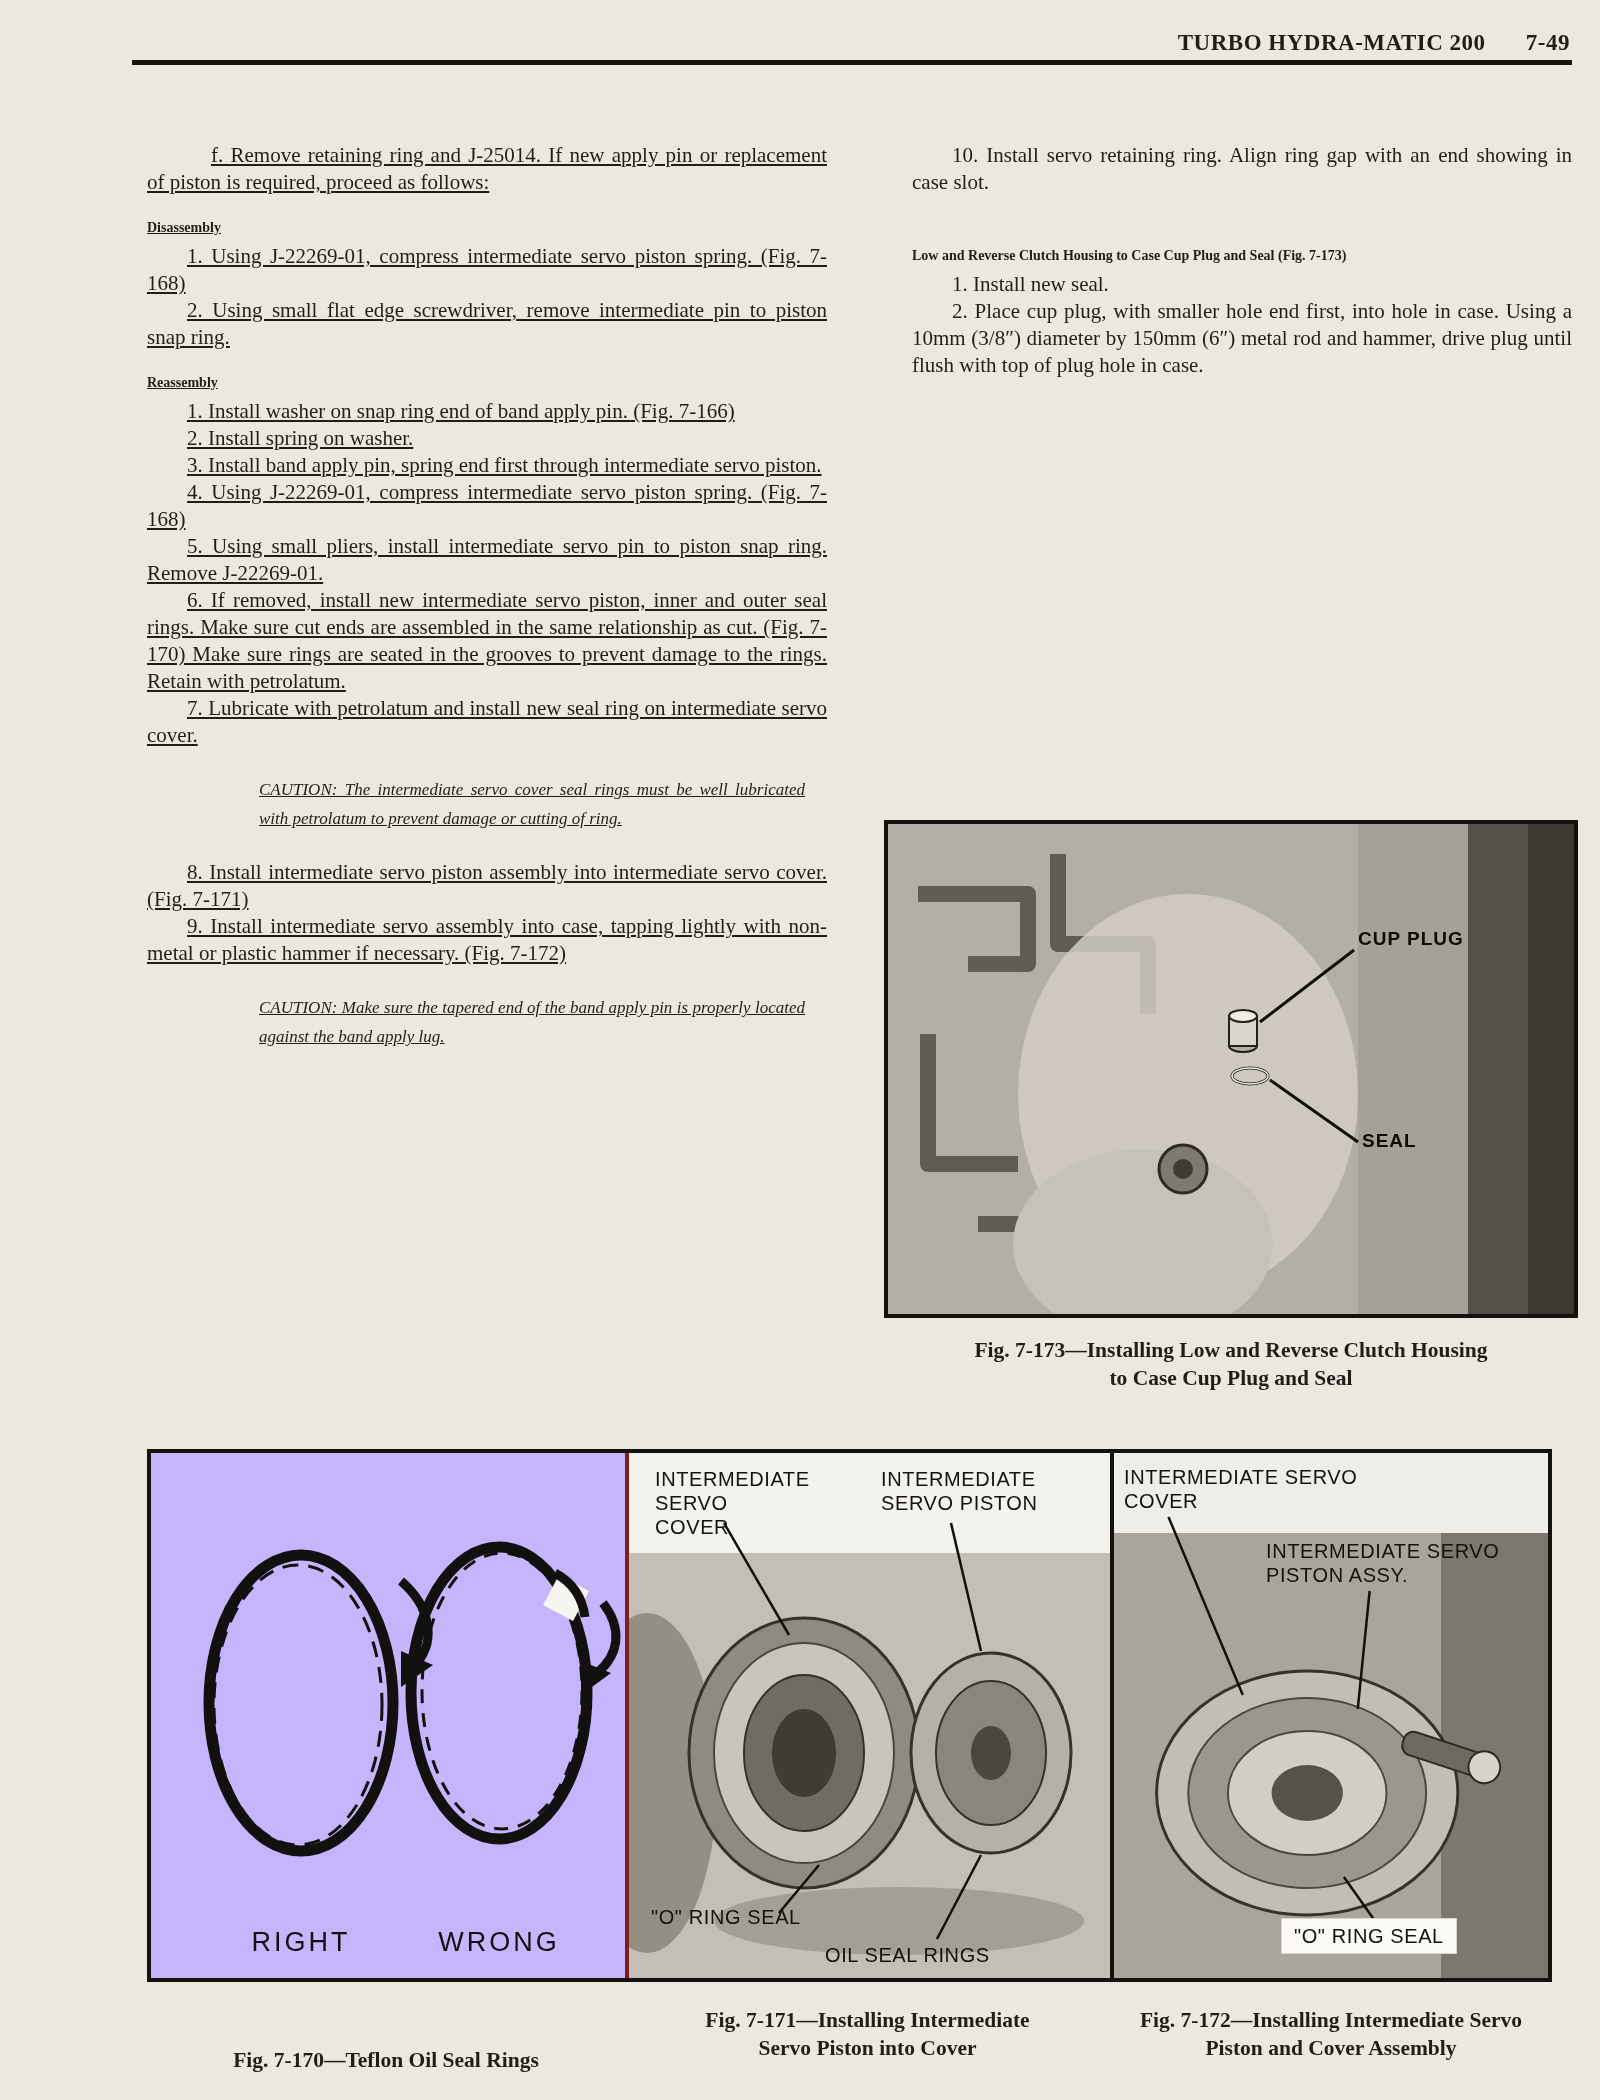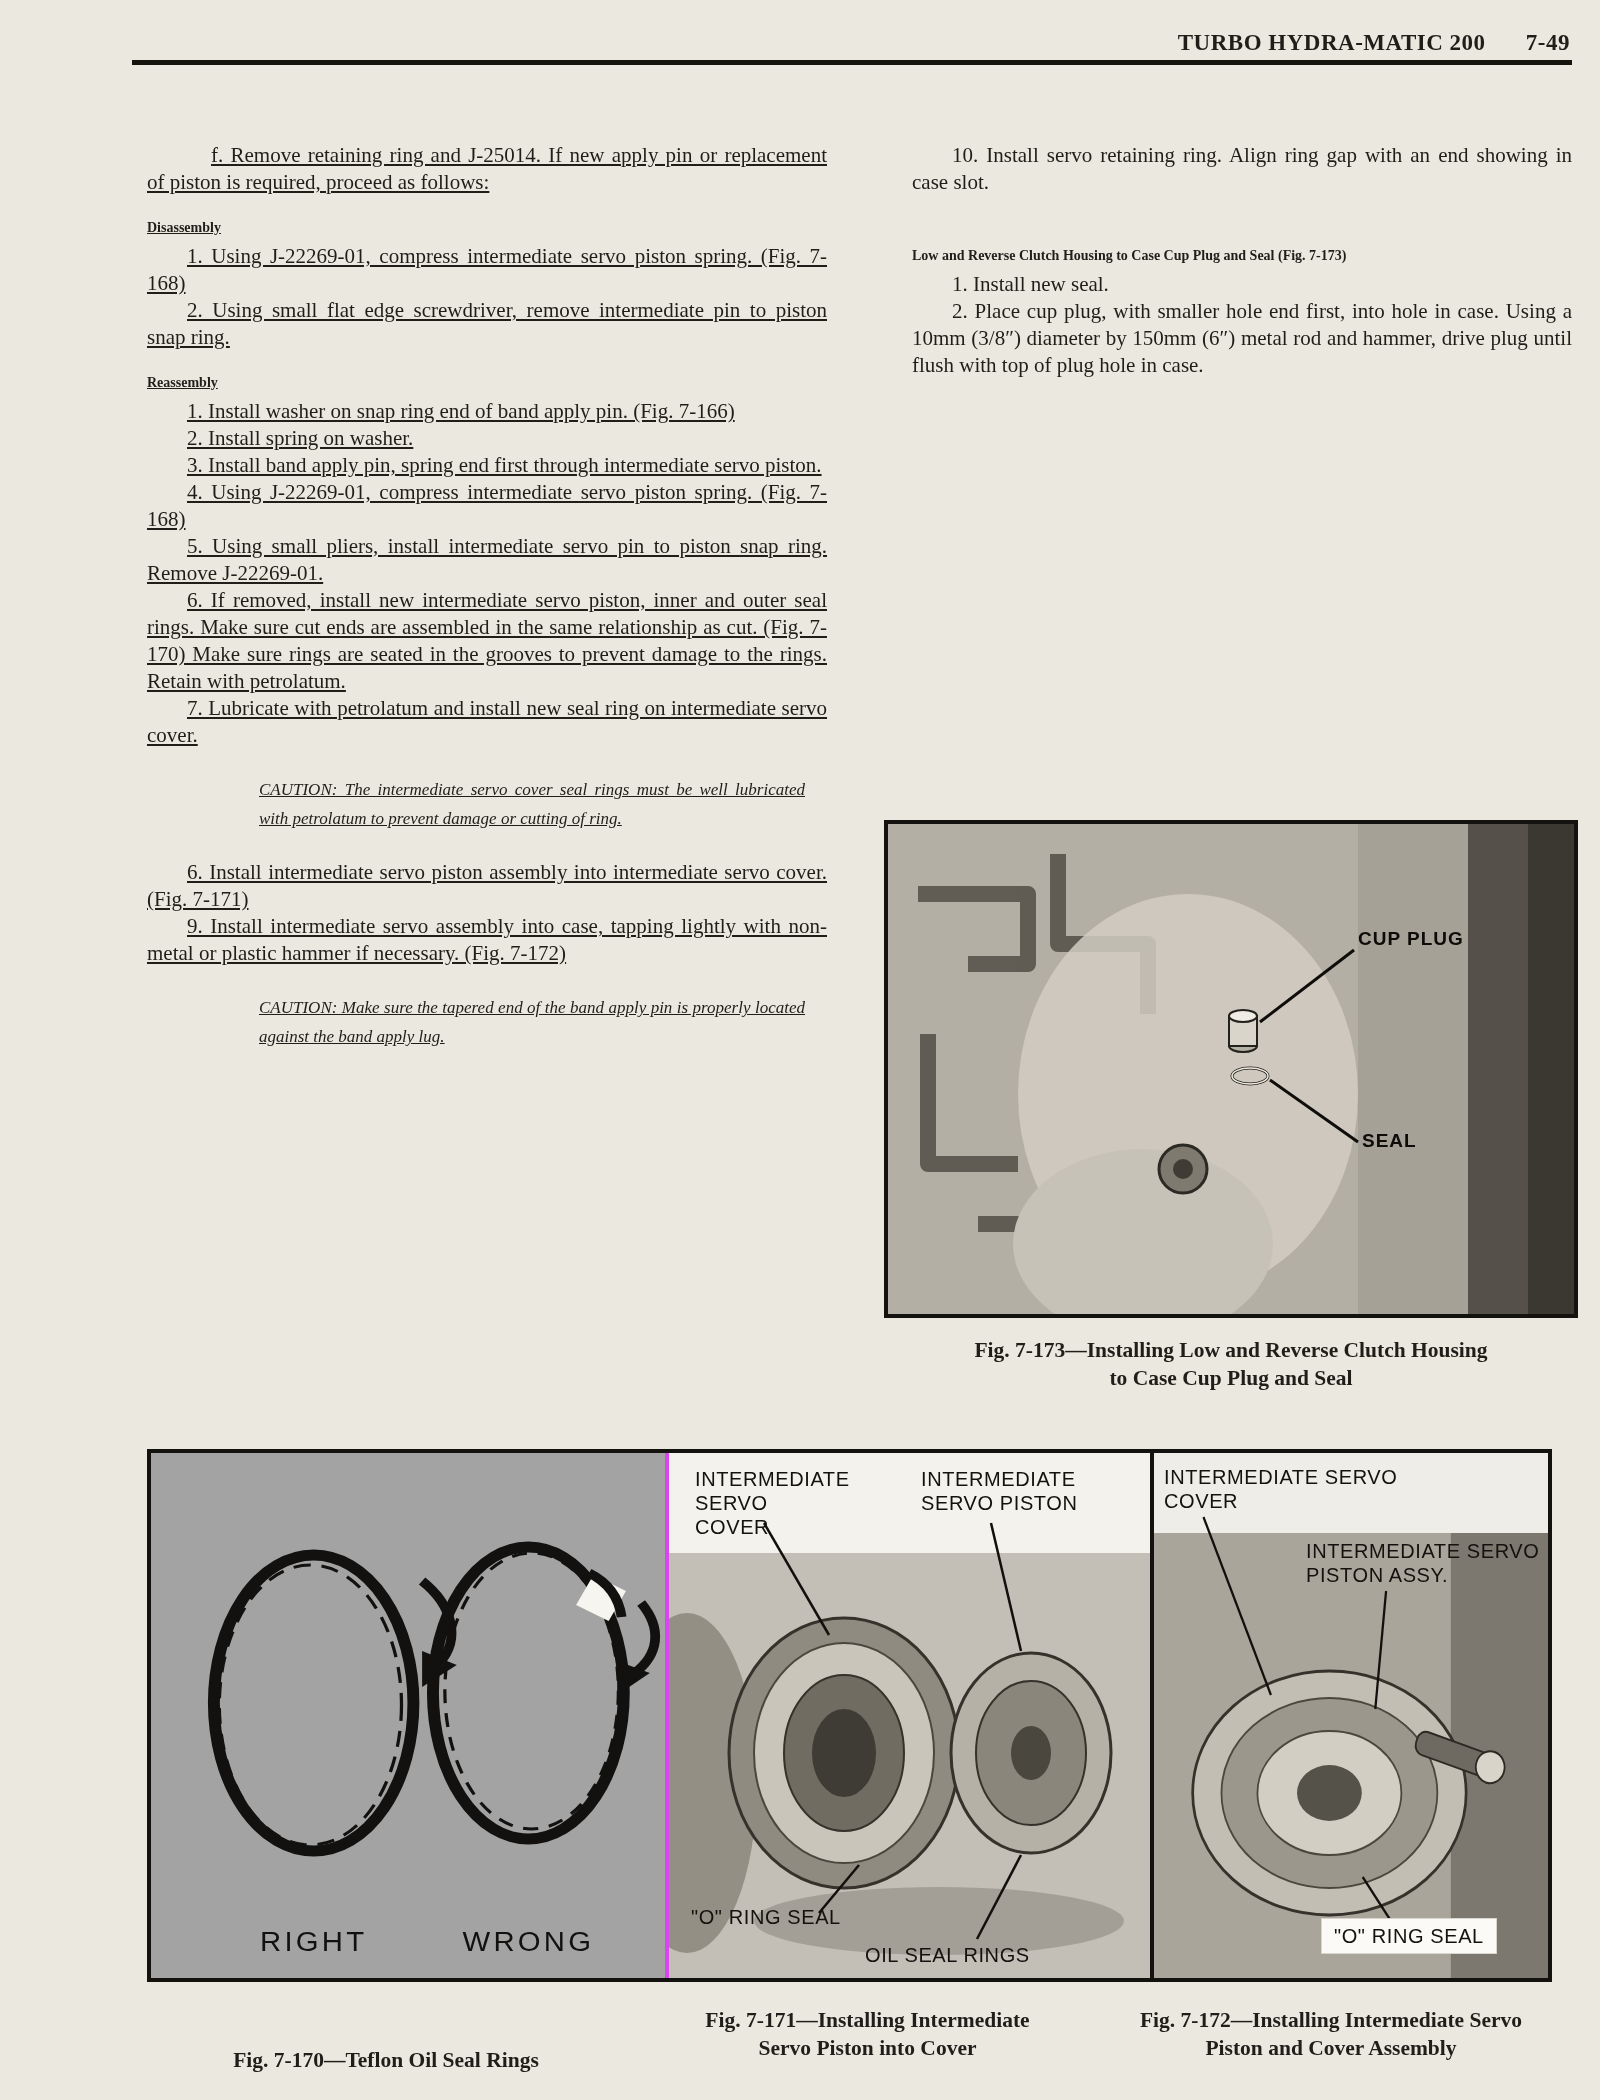--- a/index.html
+++ b/index.html
@@ -54,21 +54,21 @@
   .cap173{left:884px;top:1336px;width:694px;}
   .cap173 .inner{width:520px;}
 
   
   .bottom{
     position:absolute;left:147px;top:1449px;width:1405px;height:533px;
     border:4px solid #14120e;box-sizing:border-box;display:flex;background:#f5f3ed;
   }
   .panel{position:relative;height:100%;box-sizing:border-box;overflow:hidden;}
   .panel svg{position:absolute;inset:0;width:100%;height:100%;}
-  .p1{width:518px;border-right:4px solid #d946ef;background:#a3a3a3;}
+  .p1{width:478px;border-right:4px solid #7f1d1d;background:#c4b5fd;}
   .p2{width:485px;border-right:4px solid #14120e;
       background:linear-gradient(to bottom,#f4f2ec 0 100px,#c3bfb6 100px 100%);}
   .p3{flex:1;background:linear-gradient(to bottom,#efede7 0 80px,#a9a59b 80px 100%);}
 
   .fig-label{
     position:absolute;font-family:"Liberation Sans", sans-serif;
     font-size:20px;line-height:24px;letter-spacing:.6px;color:#14120e;
   }
   
   .p2-cover{left:26px;top:14px;width:152px;}
@@ -111,21 +111,21 @@
     <p class="step">1. Install washer on snap ring end of band apply pin. (Fig. 7-166)</p>
     <p class="step">2. Install spring on washer.</p>
     <p class="step">3. Install band apply pin, spring end first through intermediate servo piston.</p>
     <p class="step">4. Using J-22269-01, compress intermediate servo piston spring. (Fig. 7-168)</p>
     <p class="step">5. Using small pliers, install intermediate servo pin to piston snap ring. Remove J-22269-01.</p>
     <p class="step">6. If removed, install new intermediate servo piston, inner and outer seal rings. Make sure cut ends are assembled in the same relationship as cut. (Fig. 7-170) Make sure rings are seated in the grooves to prevent damage to the rings. Retain with petrolatum.</p>
     <p class="step">7. Lubricate with petrolatum and install new seal ring on intermediate servo cover.</p>
 
     <div class="caution">CAUTION:  The intermediate servo cover seal rings must be well lubricated with petrolatum to prevent damage or cutting of ring.</div>
 
-    <p class="step">6. Install intermediate servo piston assembly into intermediate servo cover. (Fig. 7-171)</p>
+    <p class="step">8. Install intermediate servo piston assembly into intermediate servo cover. (Fig. 7-171)</p>
     <p class="step">9. Install intermediate servo assembly into case, tapping lightly with non-metal or plastic hammer if necessary. (Fig. 7-172)</p>
 
     <div class="caution">CAUTION:  Make sure the tapered end of the band apply pin is properly located against the band apply lug.</div>
   </div>
 
   <div class="col right-col">
     <p class="step">10. Install servo retaining ring. Align ring gap with an end showing in case slot.</p>
     <h3 class="sec" style="margin-top:46px">Low and Reverse Clutch Housing to Case Cup Plug and Seal (Fig. 7-173)</h3>
     <p class="step">1. Install new seal.</p>
     <p class="step">2. Place cup plug, with smaller hole end first, into hole in case. Using a 10mm (3/8″) diameter by 150mm (6″) metal rod and hammer, drive plug until flush with top of plug hole in case.</p>

